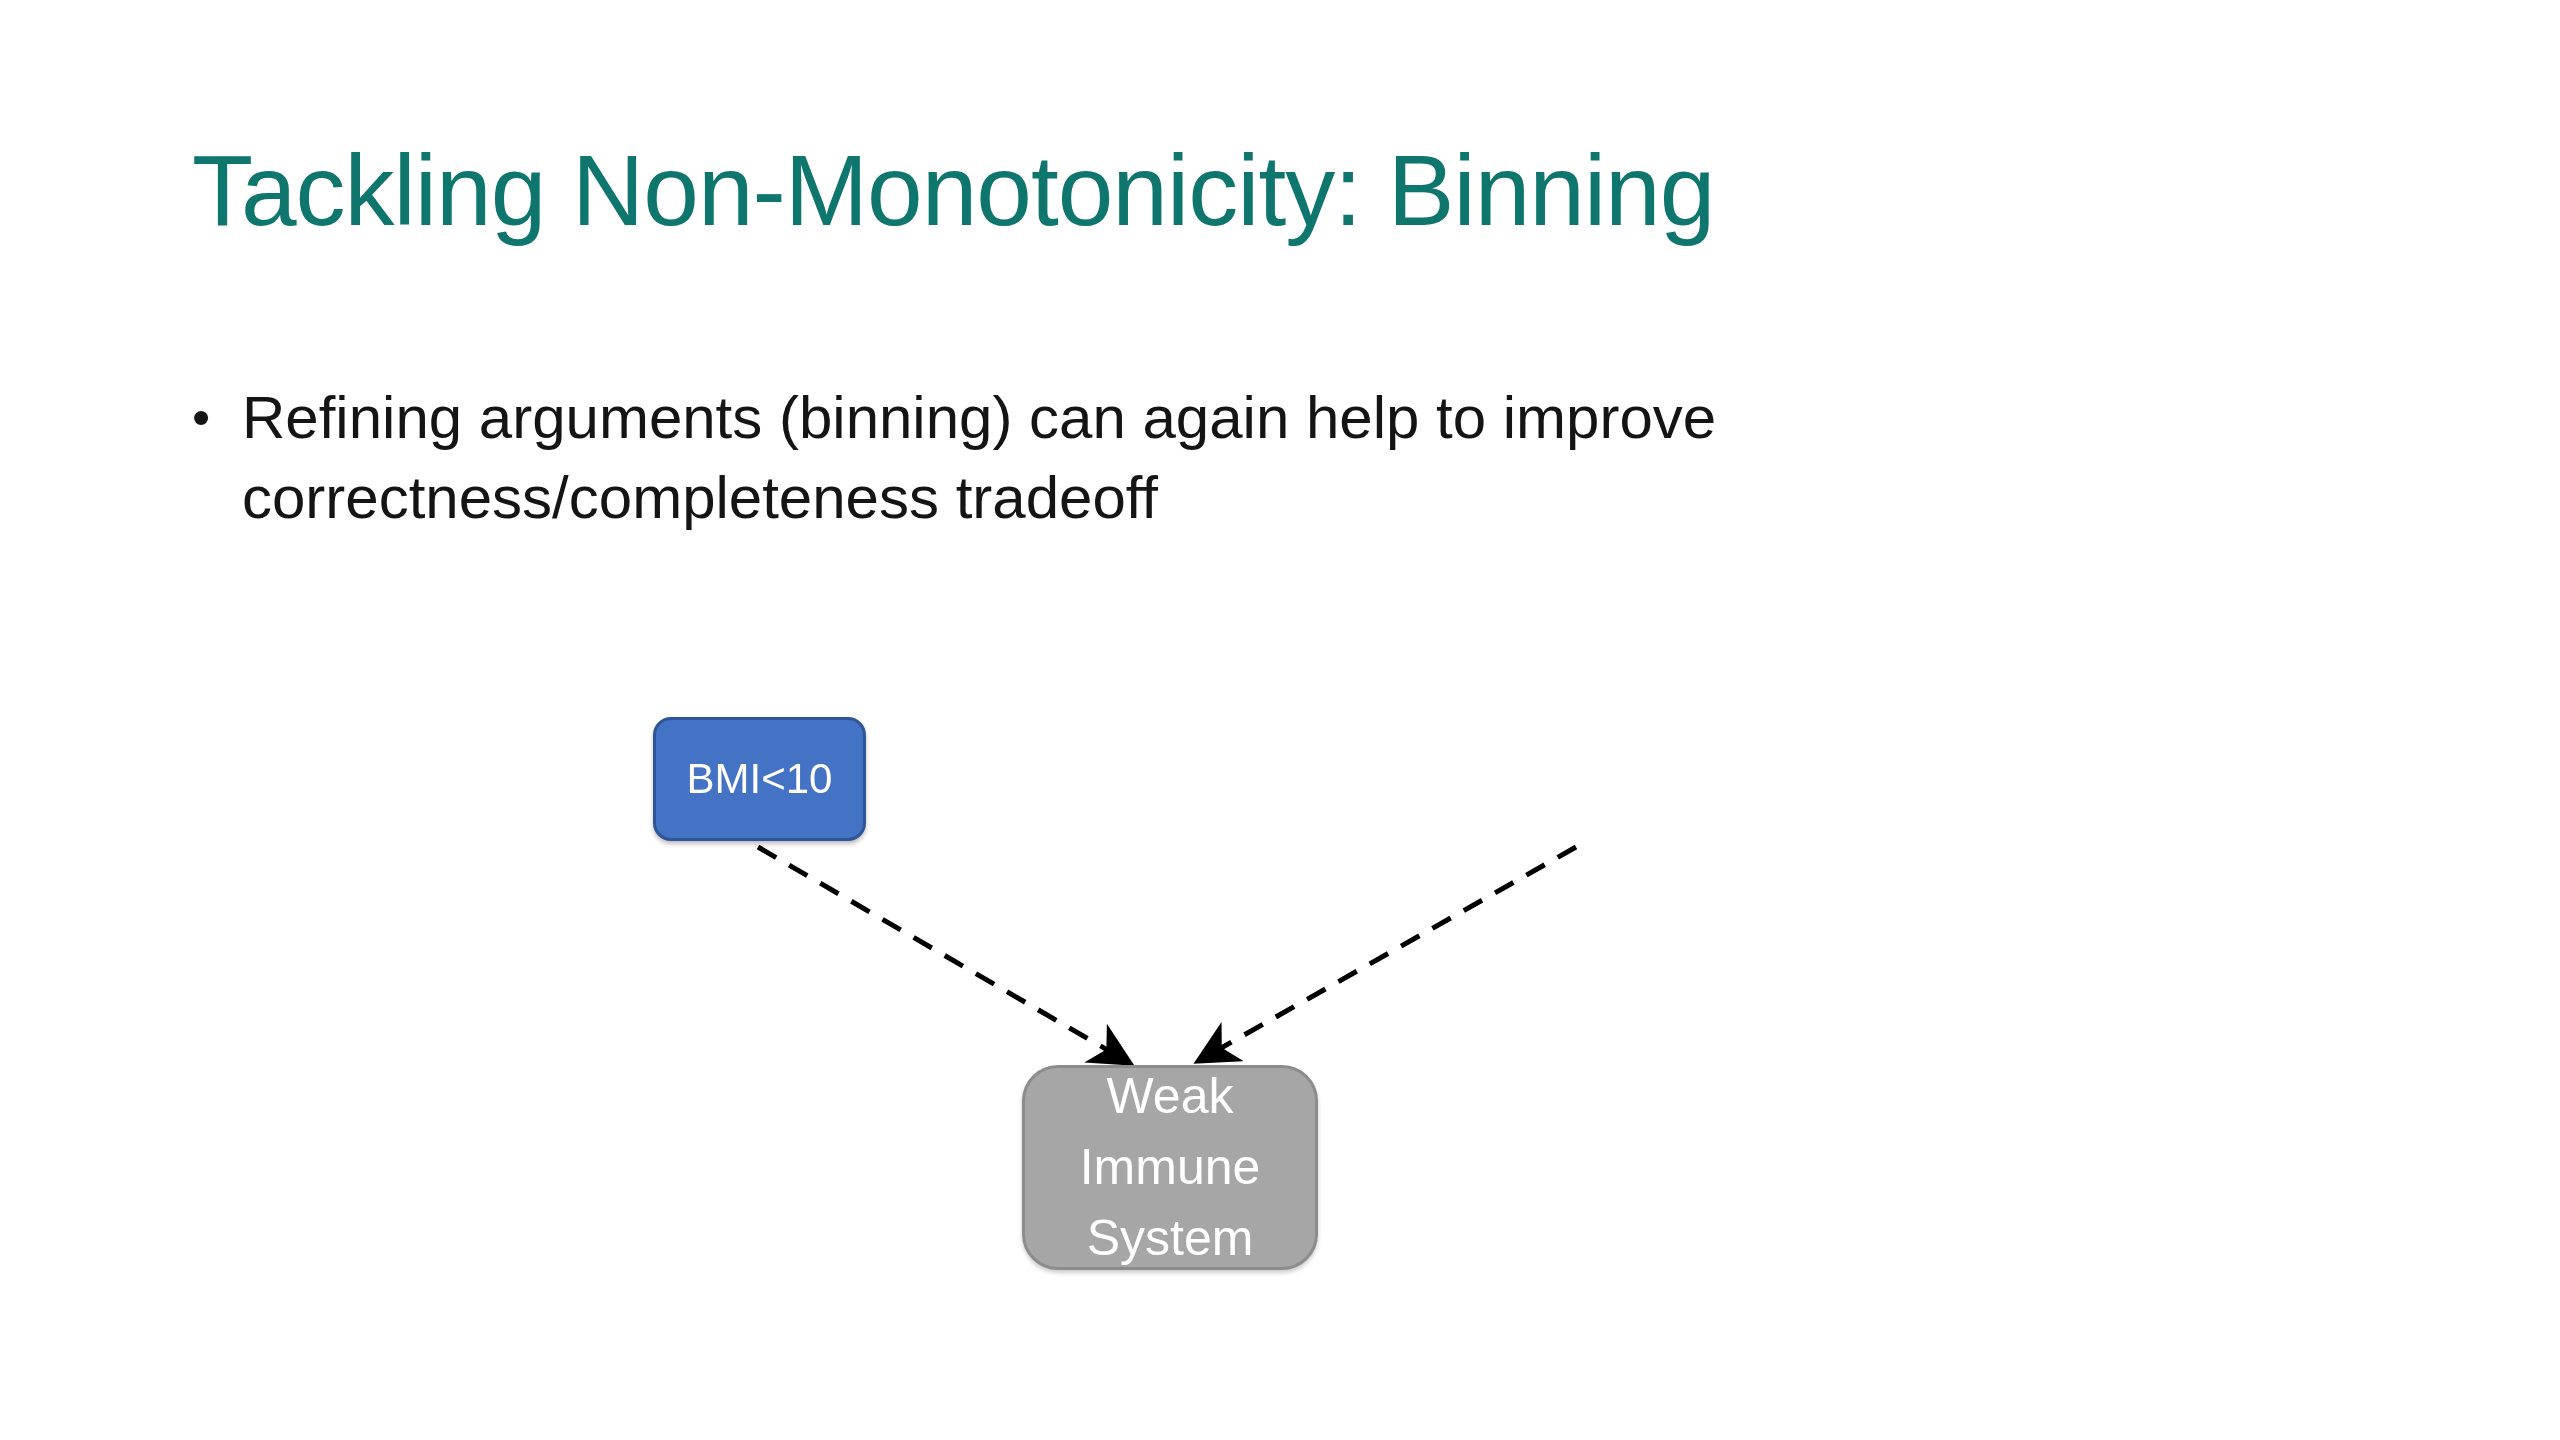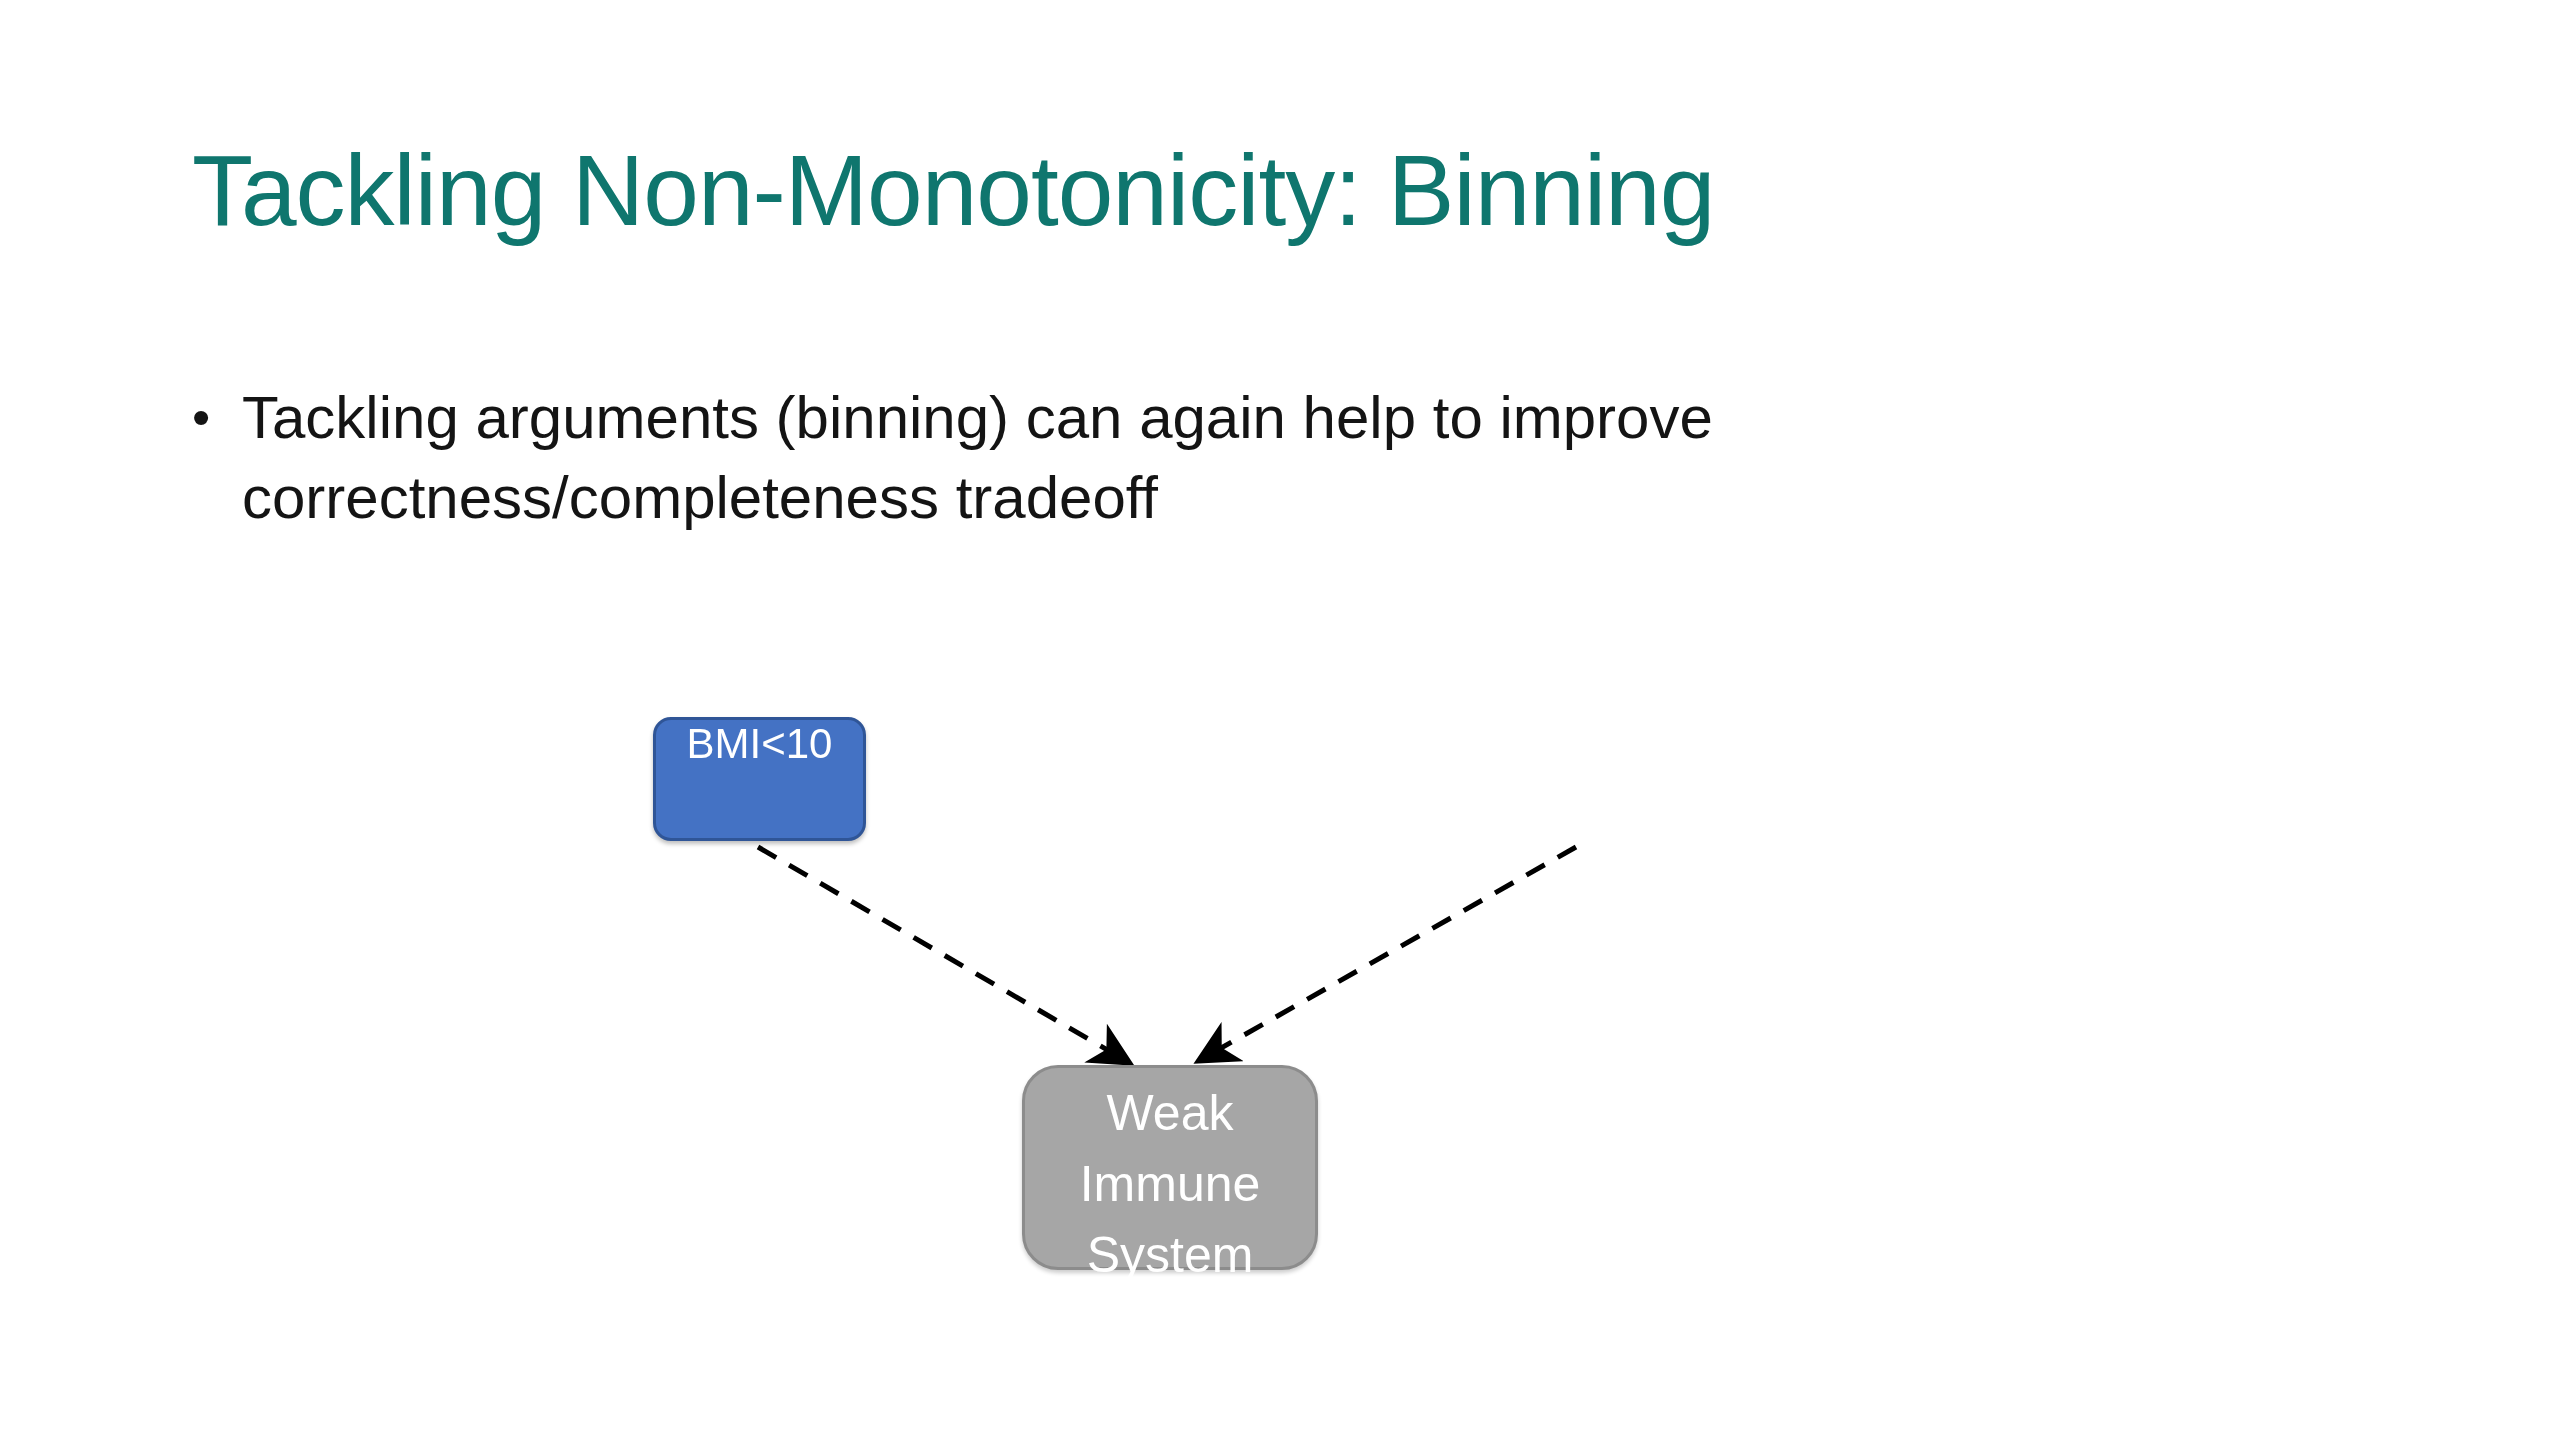--- a/index.html
+++ b/index.html
@@ -59,21 +59,21 @@
   }
   .arrow-layer {
     position: absolute;
     left: 0;
     top: 0;
     pointer-events: none;
   }
   .node {
     position: absolute;
     display: flex;
-    align-items: flex-start;
+    align-items: center;
     justify-content: center;
     text-align: center;
     color: #ffffff;
     box-sizing: border-box;
   }
   .node-blue {
     background: #4472C4;
     border: 3px solid #2F5597;
     border-radius: 18px;
     font-size: 42px;
@@ -95,21 +95,21 @@
 </head>
 <body>
 
 <div class="slide">
 
   <h1 class="title">Tackling Non-Monotonicity: Binning</h1>
 
   <div class="bullets">
     <div class="bullet">
       <span class="marker">•</span>
-      <span class="btext">Tackling arguments (binning) can again help to improve correctness/completeness tradeoff</span>
+      <span class="btext">Refining arguments (binning) can again help to improve correctness/completeness tradeoff</span>
     </div>
   </div>
 
   <div class="diagram">
 
     <svg class="arrow-layer" width="2560" height="1440" viewBox="0 0 2560 1440">
       <defs>
         <marker id="arrowhead" markerWidth="9" markerHeight="9" refX="7.5" refY="4.5" orient="auto" markerUnits="strokeWidth">
           <path d="M0,0 L9,4.5 L0,9 L2.5,4.5 Z" fill="#000000"></path>
         </marker>

